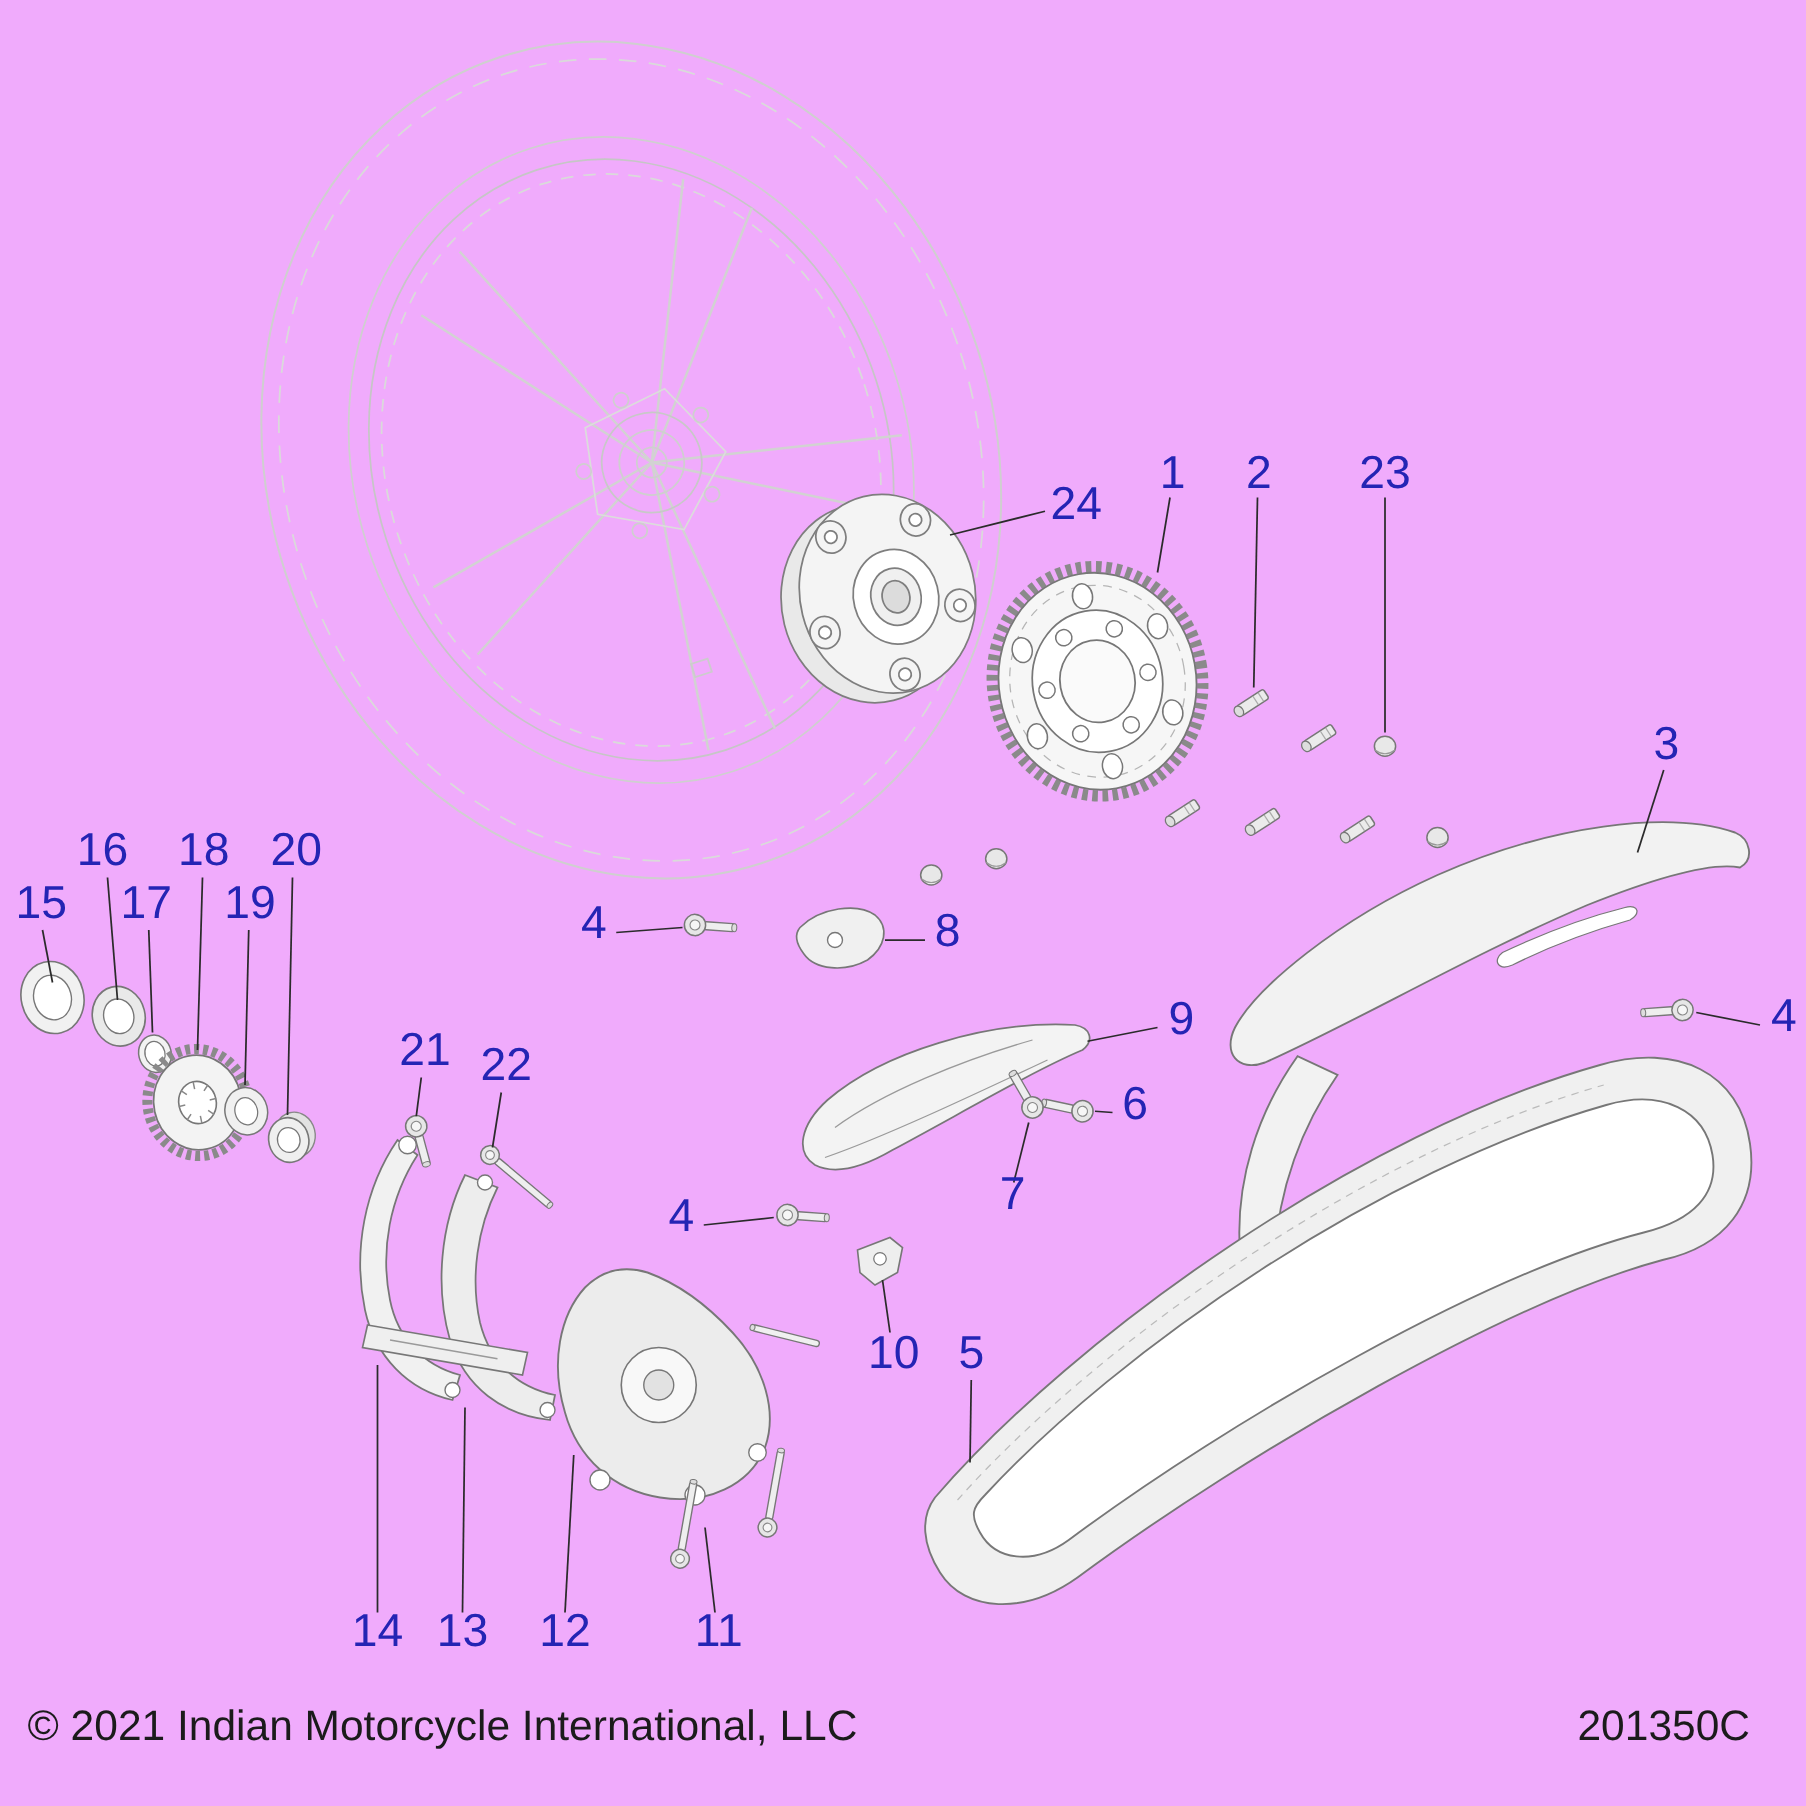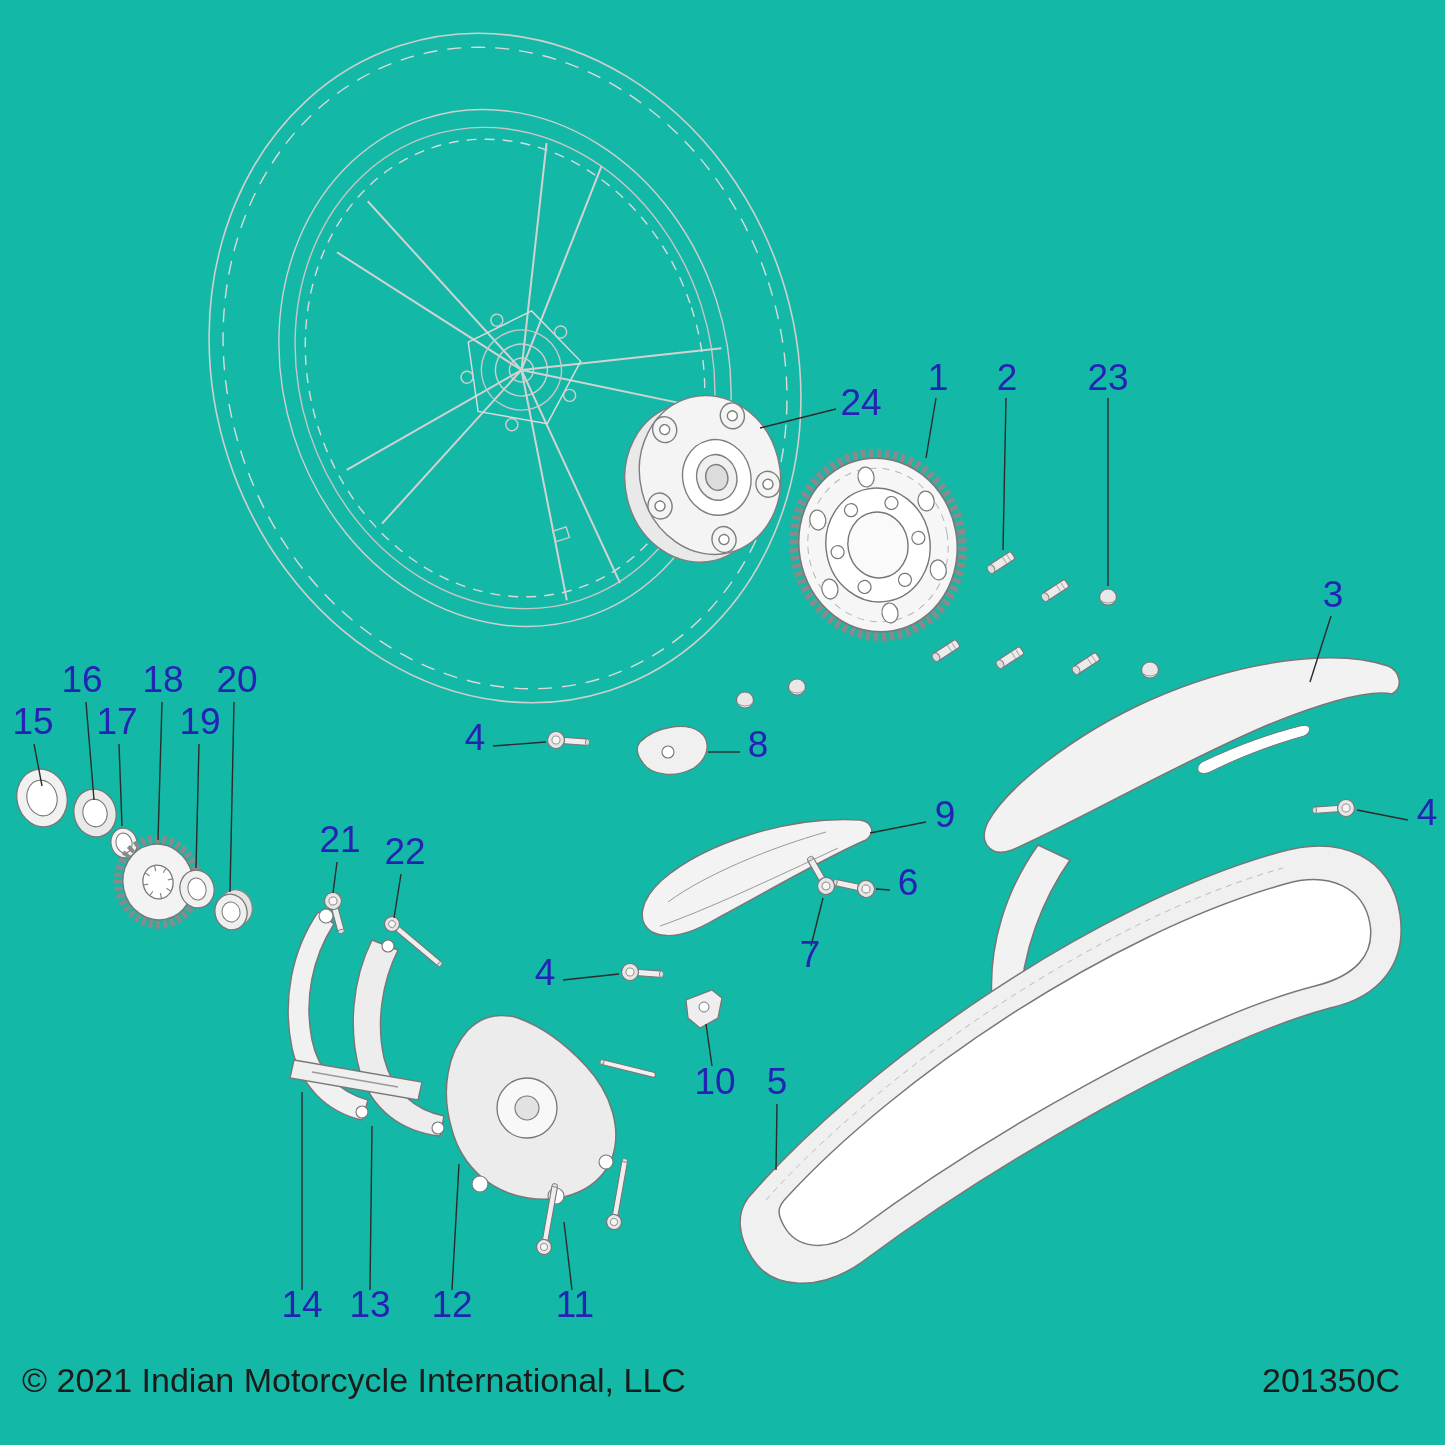--- a/index.html
+++ b/index.html
@@ -1,17 +1,17 @@
 <!DOCTYPE html>
 <html style="--callout: #2424b4;"><head>
 <meta charset="utf-8">
 <style>
   html,body{margin:0;padding:0;background:#ffffff;}
   body{font-family:"Liberation Sans",sans-serif;}
-  .stage{position:relative;width:1445px;height:1445px;background:#14b8a6;overflow:hidden;}
+  .stage{position:relative;width:1445px;height:1445px;background:#f0abfc;overflow:hidden;}
   svg{position:absolute;left:0;top:0;}
   text.callout{fill:var(--callout,#2424b4);font-size:37px;font-family:"Liberation Sans",sans-serif;}
   text.footer{fill:#1b1b1b;font-size:34px;font-family:"Liberation Sans",sans-serif;}
   .leader{stroke:#2b2b2b;stroke-width:1.4;}
 </style>
 </head>
 <body>
 
 <div class="stage">
 <svg width="1445" height="1445" viewBox="0 0 1445 1445">

